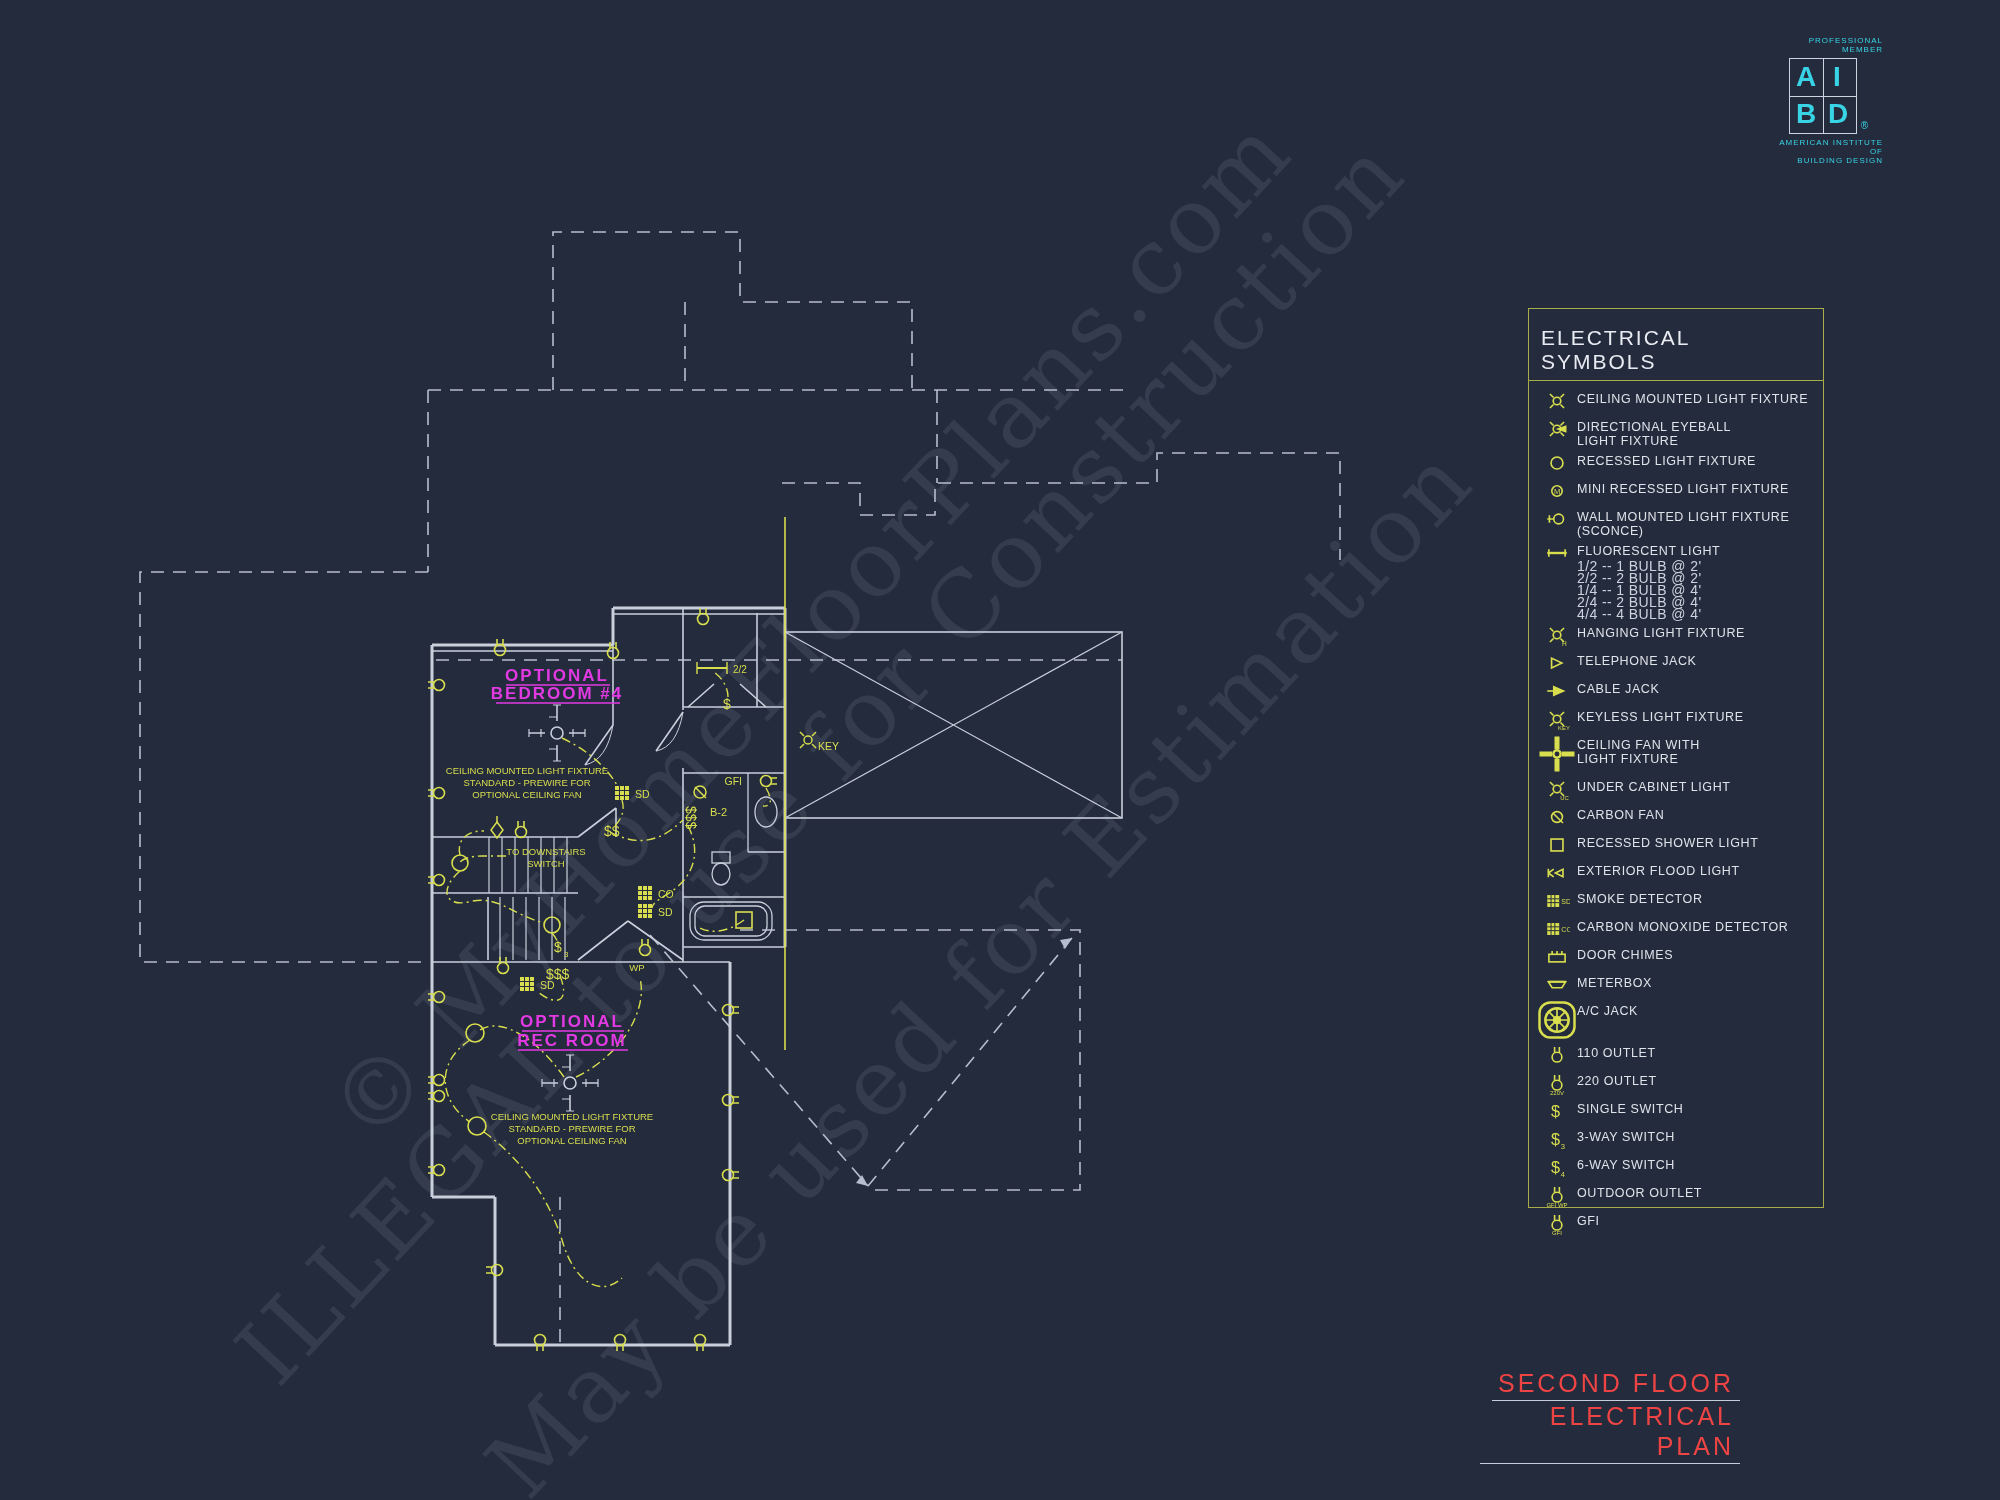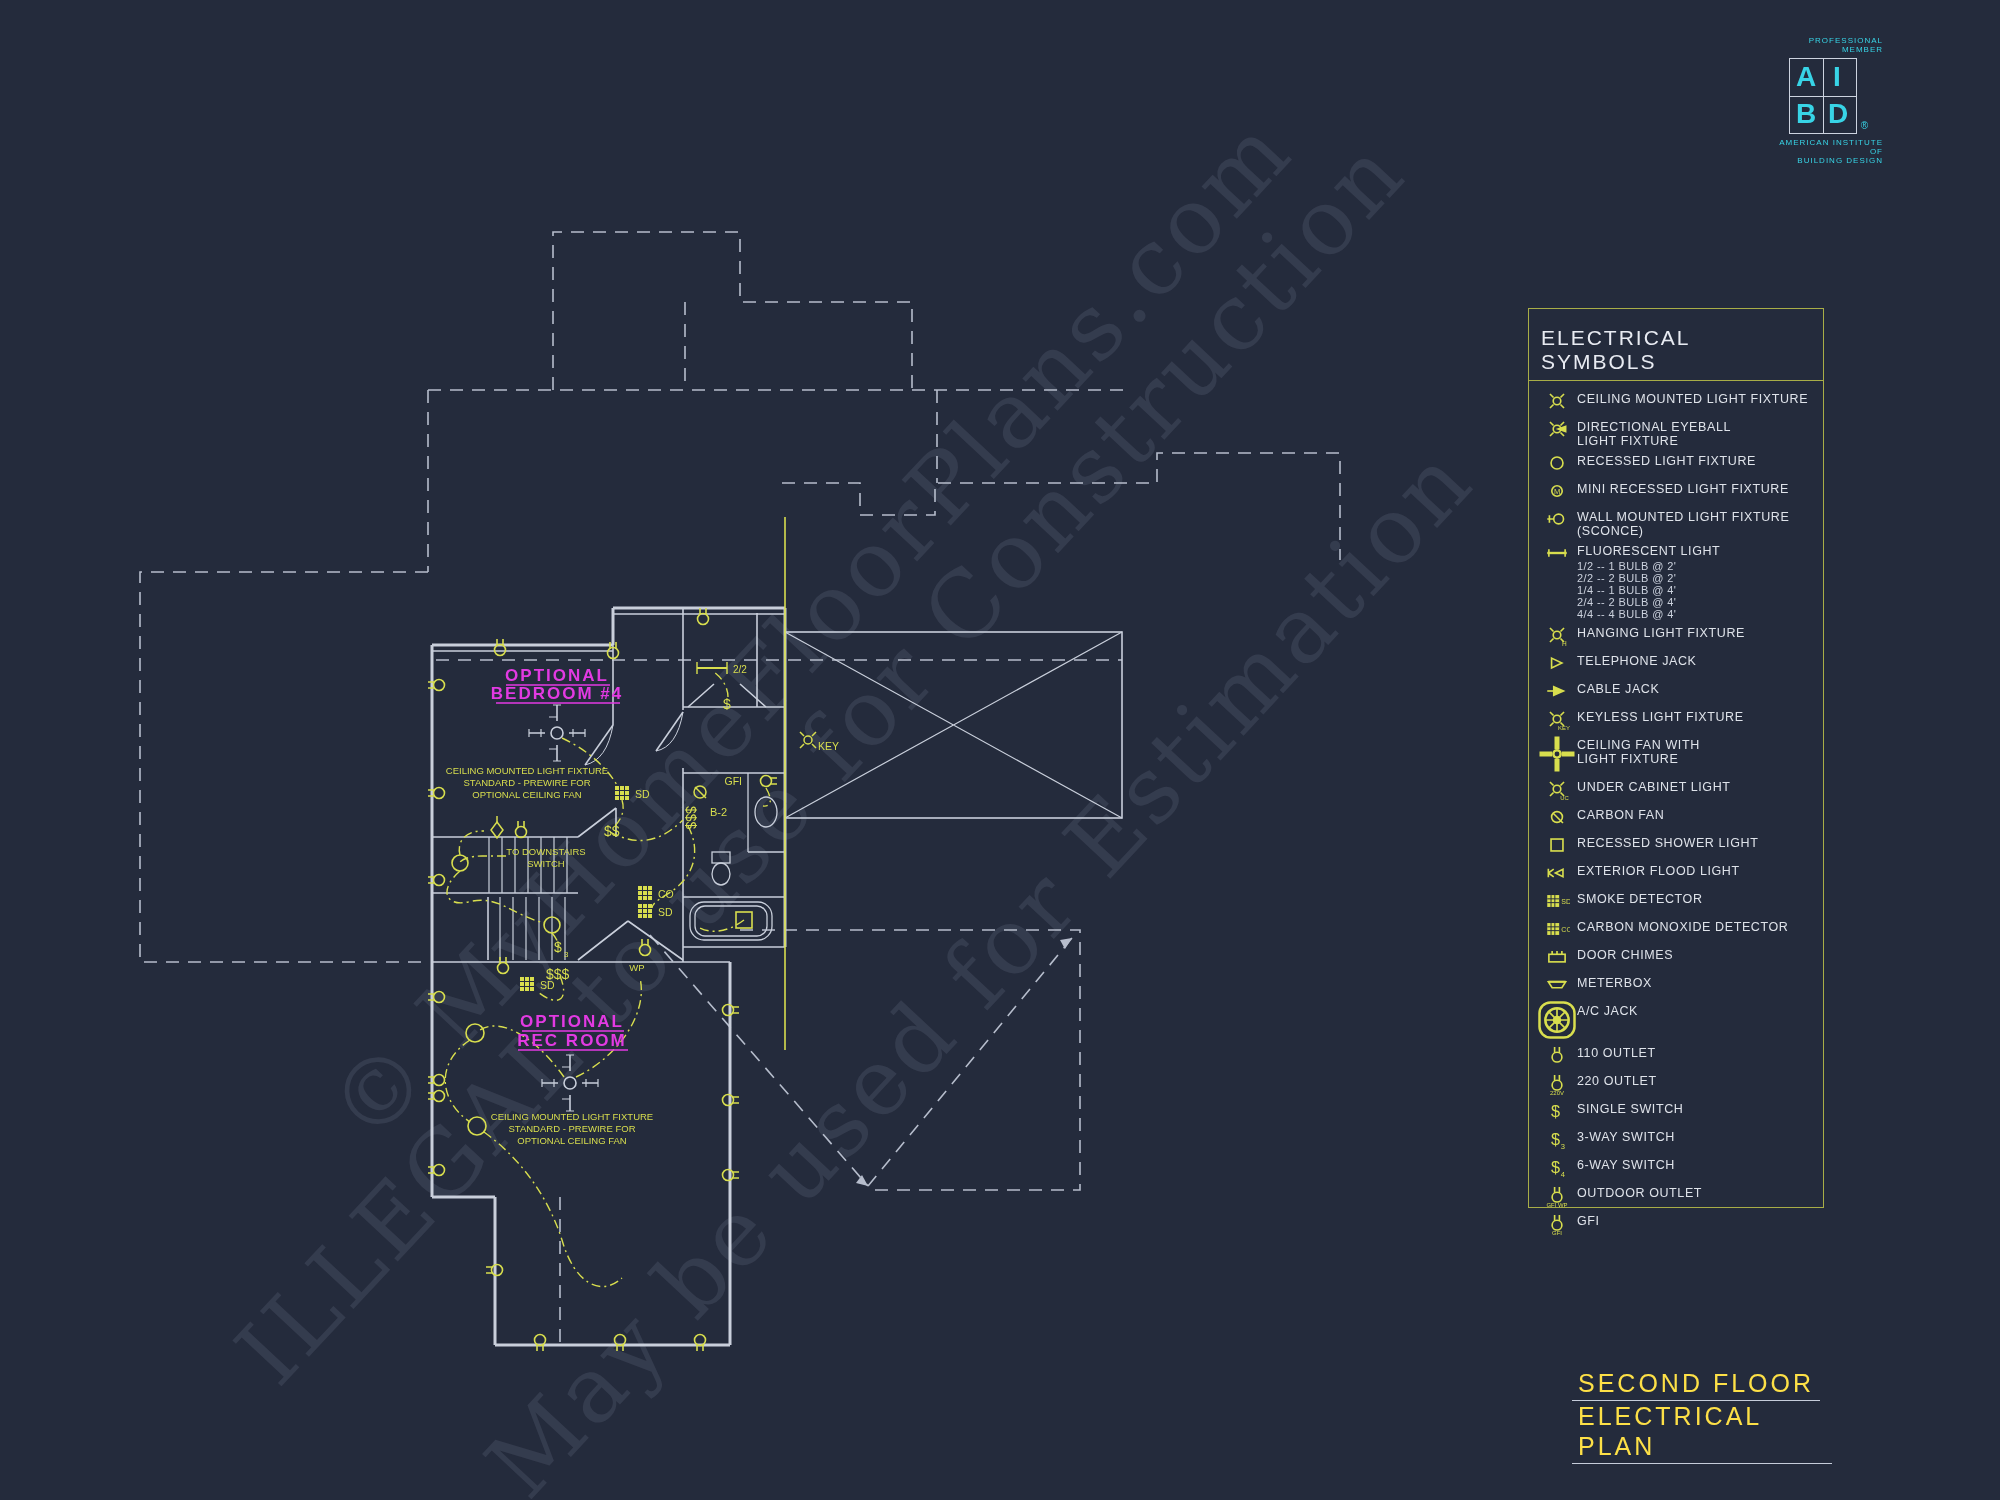--- a/index.html
+++ b/index.html
@@ -14,33 +14,33 @@
 
   
   #legend{position:absolute;left:1528px;top:308px;width:296px;height:900px;
           border:1px solid #a8ad47;box-sizing:border-box;color:#dfe3ea;}
   #legend .ttl{border-bottom:1px solid #a8ad47;padding:5px 10px 6px 12px;font-size:21px;
           letter-spacing:2px;color:#e8ebf2;margin-top:12px;}
   #legend .rows{padding:6px 6px 4px 8px;}
   .lrow{display:flex;align-items:flex-start;margin-bottom:1px;}
   .lrow .sym{width:40px;flex:0 0 40px;display:flex;justify-content:center;padding-top:1px;}
   .lrow .lbl{font-size:12.5px;letter-spacing:.6px;line-height:14px;padding-top:5px;color:#dfe3ea;}
-  .lrow .notes{font-size:11px;line-height:12px;letter-spacing:.4px;color:#ccd2de;margin-top:2px;}
+  .lrow .notes{font-size:14px;line-height:12px;letter-spacing:.4px;color:#ccd2de;margin-top:2px;}
 
   
   #logo{position:absolute;left:1763px;top:36px;width:120px;text-align:right;color:#38d4e6;}
   #logo .tiny{font-size:8px;letter-spacing:1px;line-height:9px;}
   #logo .box{position:relative;width:66px;height:74px;border:1px solid #cdd3df;margin:4px auto 4px auto;}
   #logo .box .vdiv{position:absolute;left:33px;top:0;width:1px;height:100%;background:#cdd3df;}
   #logo .box .hdiv{position:absolute;left:0;top:37px;width:100%;height:1px;background:#cdd3df;}
   #logo .lt{position:absolute;font-size:28px;font-weight:bold;color:#38d4e6;}
   #logo .reg{position:absolute;right:-12px;bottom:2px;font-size:10px;color:#38d4e6;}
 
   
-  #titleblock{position:absolute;left:1572px;top:1368px;width:260px;text-align:left;color:#fde047;}
+  #titleblock{position:absolute;left:1480px;top:1368px;width:260px;text-align:right;color:#ef4444;}
   #titleblock .tl{display:inline-block;font-size:25px;letter-spacing:3px;
                   border-bottom:1.5px solid #c6cdda;padding:0 6px 2px 6px;line-height:30px;}
 </style>
 </head>
 <body>
 
 <div id="canvas">
 
   <div class="wm" style="left:348px;top:1072px;">© MyHomeFloorPlans.com</div>
   <div class="wm" style="left:255px;top:1315px;">ILLEGAL to use for Construction</div>

